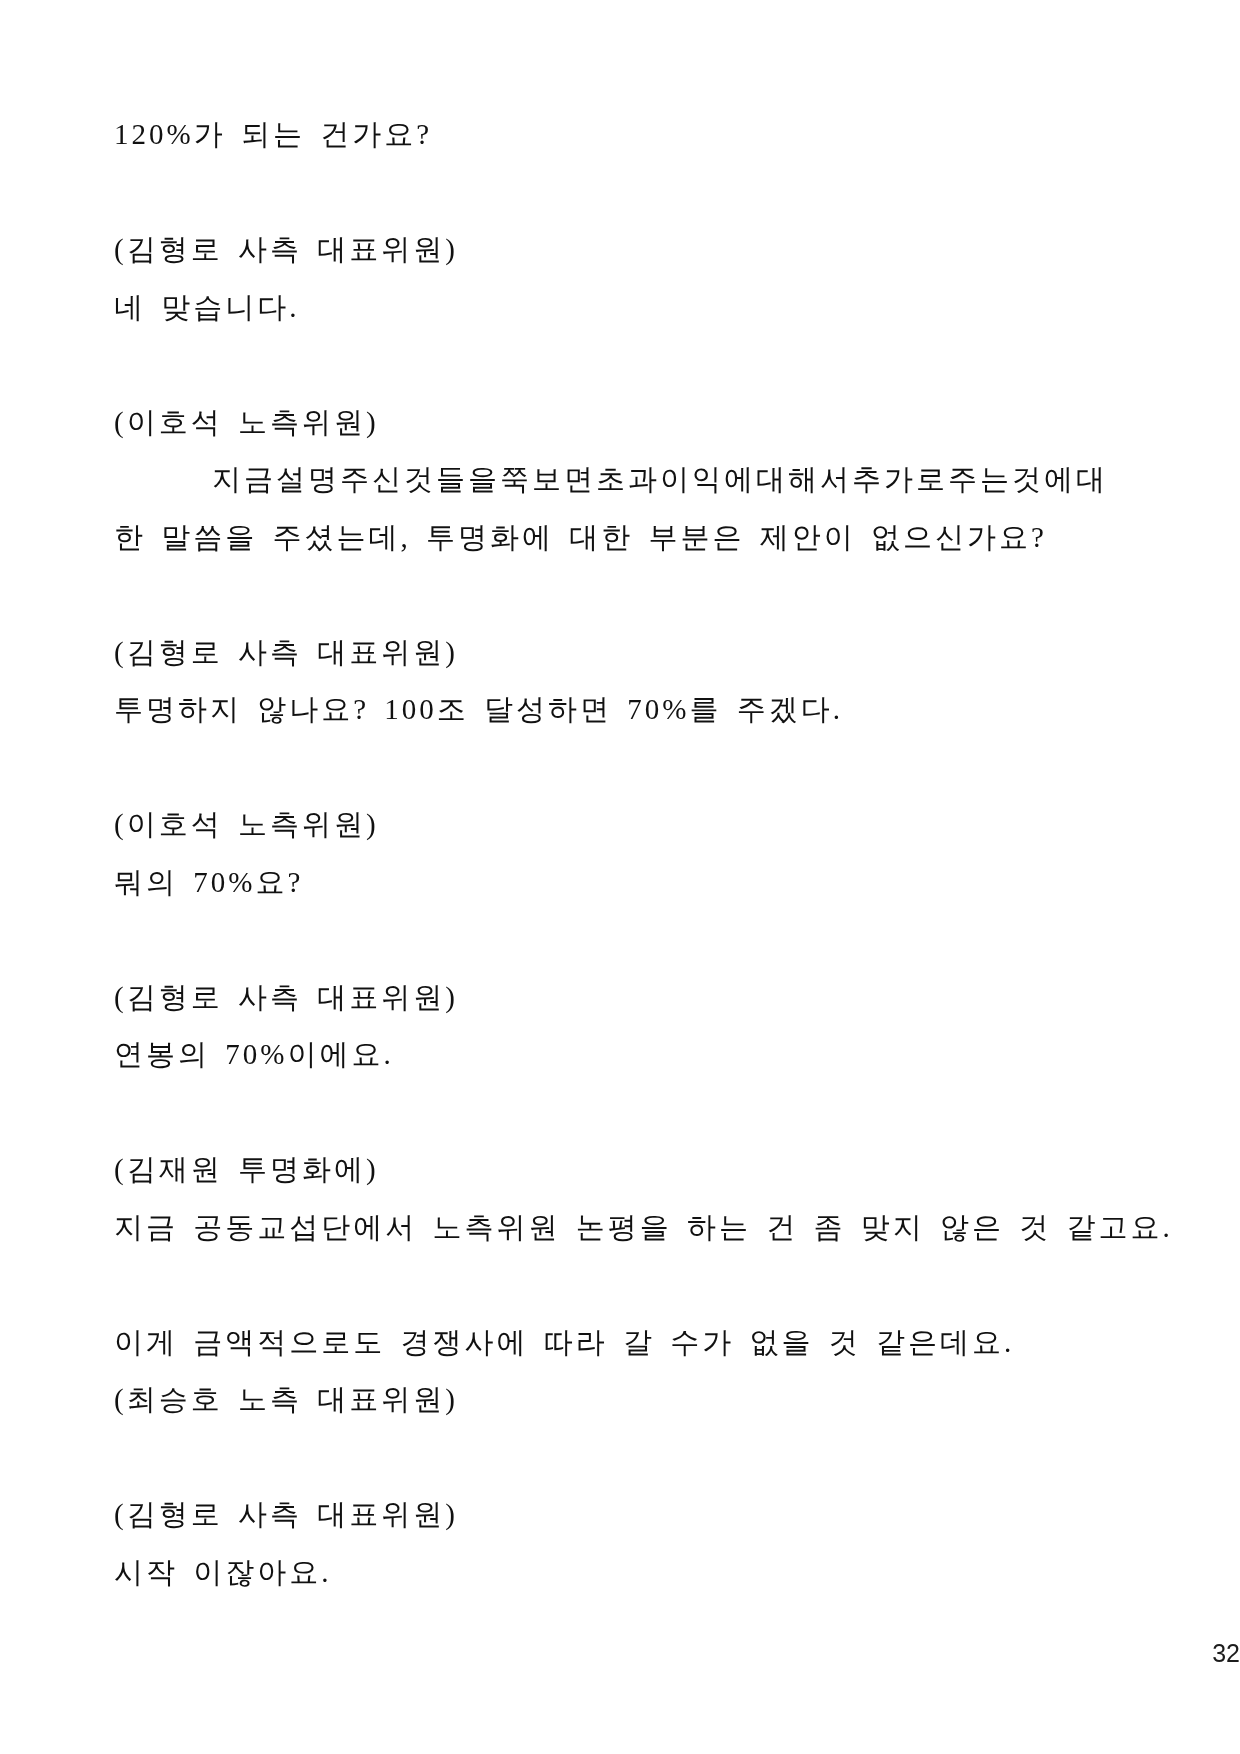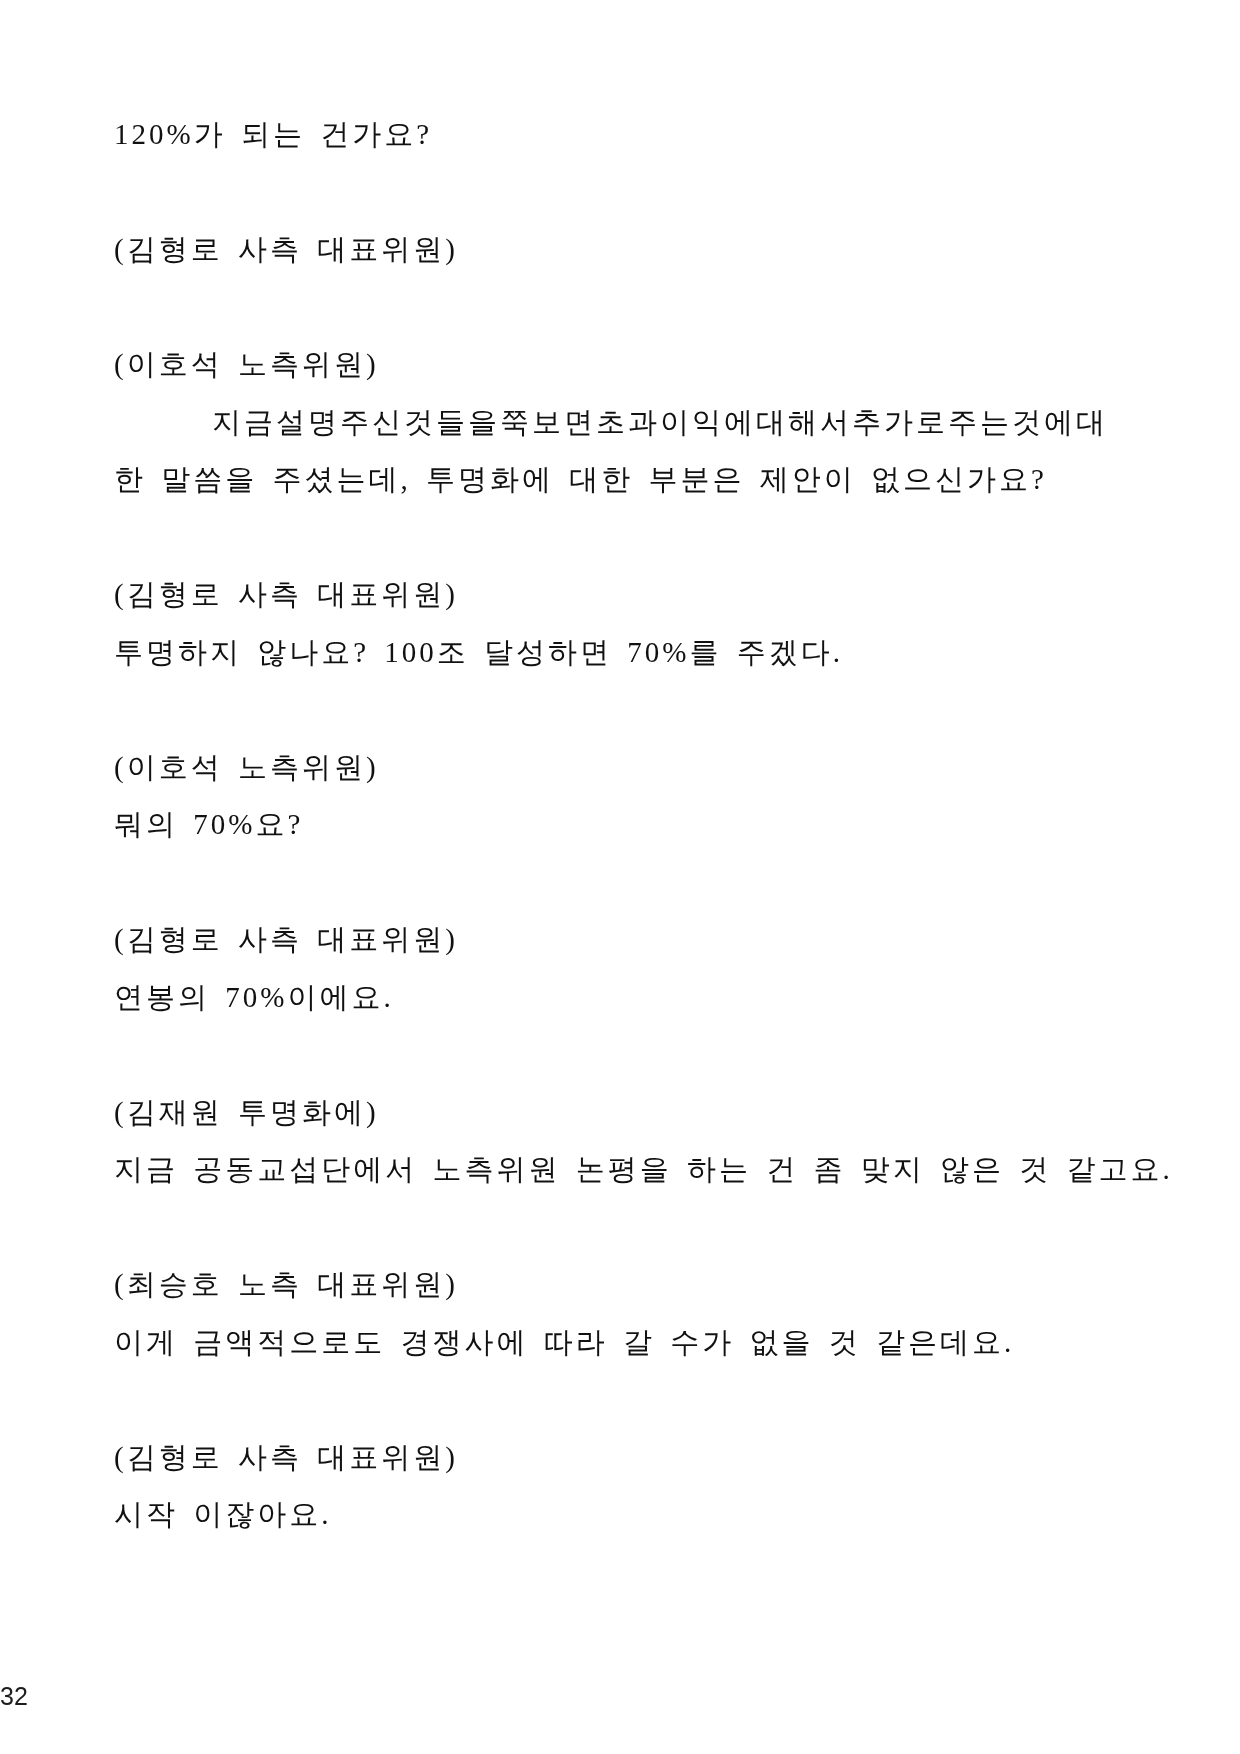--- a/index.html
+++ b/index.html
@@ -40,37 +40,37 @@
     white-space: normal;
   }
   .line.stretch span {
     display: inline-block;
   }
   .page-footer {
     position: absolute;
     top: 1638px;
     left: 0;
     width: 100%;
-    text-align: left;
+    text-align: right;
     font-family: "Liberation Sans", "DejaVu Sans", sans-serif;
     font-size: 25px;
     line-height: 30px;
     color: #1c1c1c;
     letter-spacing: 0;
-    margin-top: 43px;
   }
 </style>
 </head>
 <body>
 
 <div class="page">
   <div class="doc-body">
       <div class="line">120%가 되는 건가요?</div>
       <div class="line blank"></div>
       <div class="line">(김형로 사측 대표위원)</div>
+      <div class="line">네 맞습니다.</div>
       <div class="line blank"></div>
       <div class="line">(이호석 노측위원)</div>
       <div class="line stretch">
         <span>지금</span>
         <span>설명</span>
         <span>주신</span>
         <span>것들을</span>
         <span>쭉</span>
         <span>보면</span>
         <span>초과이익에</span>
@@ -87,20 +87,20 @@
       <div class="line blank"></div>
       <div class="line">(이호석 노측위원)</div>
       <div class="line">뭐의 70%요?</div>
       <div class="line blank"></div>
       <div class="line">(김형로 사측 대표위원)</div>
       <div class="line">연봉의 70%이에요.</div>
       <div class="line blank"></div>
       <div class="line">(김재원 투명화에)</div>
       <div class="line">지금 공동교섭단에서 노측위원 논평을 하는 건 좀 맞지 않은 것 같고요.</div>
       <div class="line blank"></div>
+      <div class="line">이게 금액적으로도 경쟁사에 따라 갈 수가 없을 것 같은데요.</div>
       <div class="line">(최승호 노측 대표위원)</div>
-      <div class="line">이게 금액적으로도 경쟁사에 따라 갈 수가 없을 것 같은데요.</div>
       <div class="line blank"></div>
       <div class="line">(김형로 사측 대표위원)</div>
       <div class="line">시작 이잖아요.</div>
     </div>
   <div class="page-footer">32</div>
 </div>
 
 </body></html>

